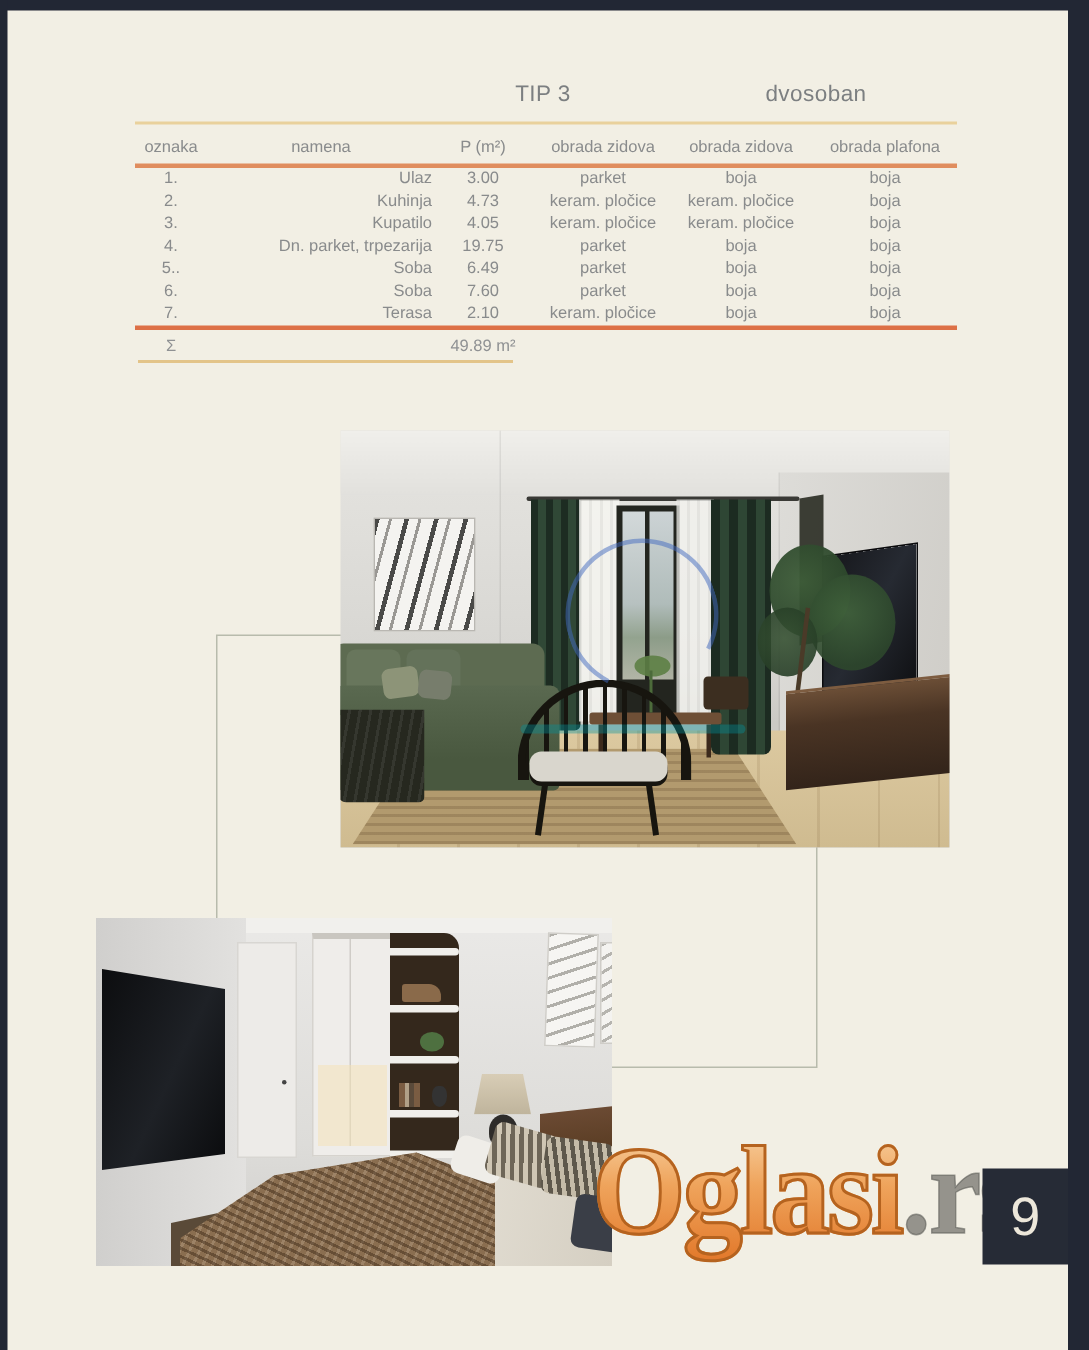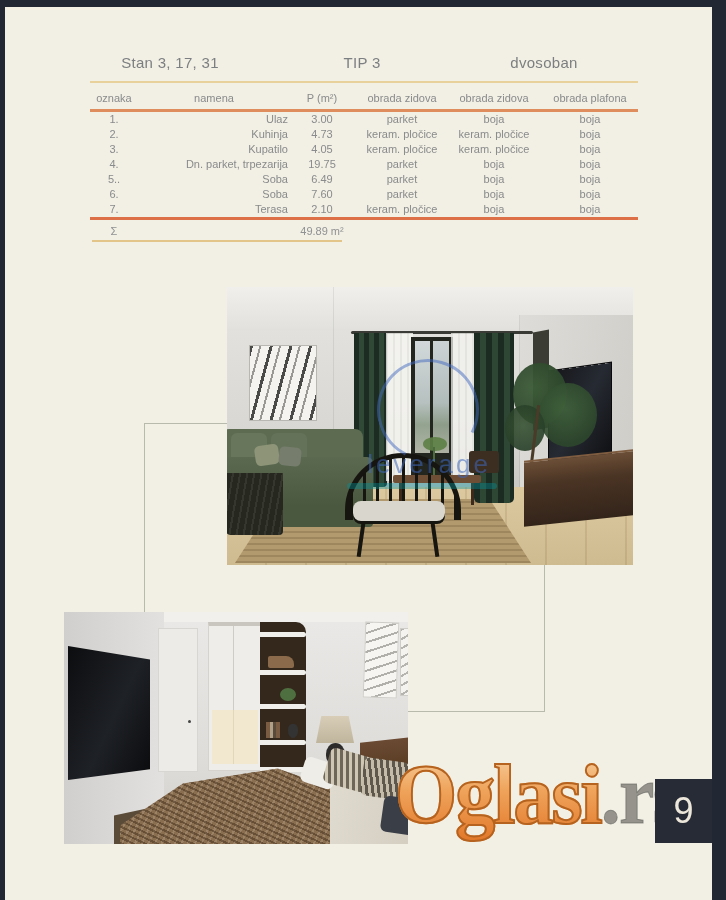--- a/index.html
+++ b/index.html
@@ -163,21 +163,20 @@
     color:#ece7da;font-size:36px;}
 </style>
 </head>
 <body>
 
 <div class="abs frame-top"></div>
 <div class="abs frame-left"></div>
 <div class="abs frame-right"></div>
 
 <div class="abs titles">
-  <span class="t-left">Stan 3, 17, 31</span>
   <span class="t-center">TIP 3</span>
   <span class="t-right">dvosoban</span>
 </div>
 <div class="abs rule rule-gold-top"></div>
 
 <div class="abs grid grid-head">
   <div class="cell h">oznaka</div>
   <div class="cell h">namena</div>
   <div class="cell h">P (m²)</div>
   <div class="cell h">obrada zidova</div>
@@ -281,21 +280,20 @@
   <div class="abs lr-table"></div>
   <div class="abs lr-table-leg1"></div>
   <div class="abs lr-table-leg2"></div>
   <div class="abs lr-tplant-leaf"></div>
   <div class="abs lr-tplant-stem"></div>
   <div class="abs lr-chair-back"></div>
   <div class="abs lr-chair-seat"></div>
   <div class="abs lr-chair-leg1"></div>
   <div class="abs lr-chair-leg2"></div>
   <div class="abs lr-logo-arc"></div>
-  <div class="abs lr-logo-text">leverage</div>
   <div class="abs lr-logo-bar"></div>
 </div>
 
 <div class="abs photo br">
   <div class="abs br-ceiling"></div>
   <div class="abs br-leftwall"></div>
   <div class="abs br-floor"></div>
   <div class="abs br-tv"></div>
   <div class="abs br-door"></div>
   <div class="abs br-door-handle"></div>

